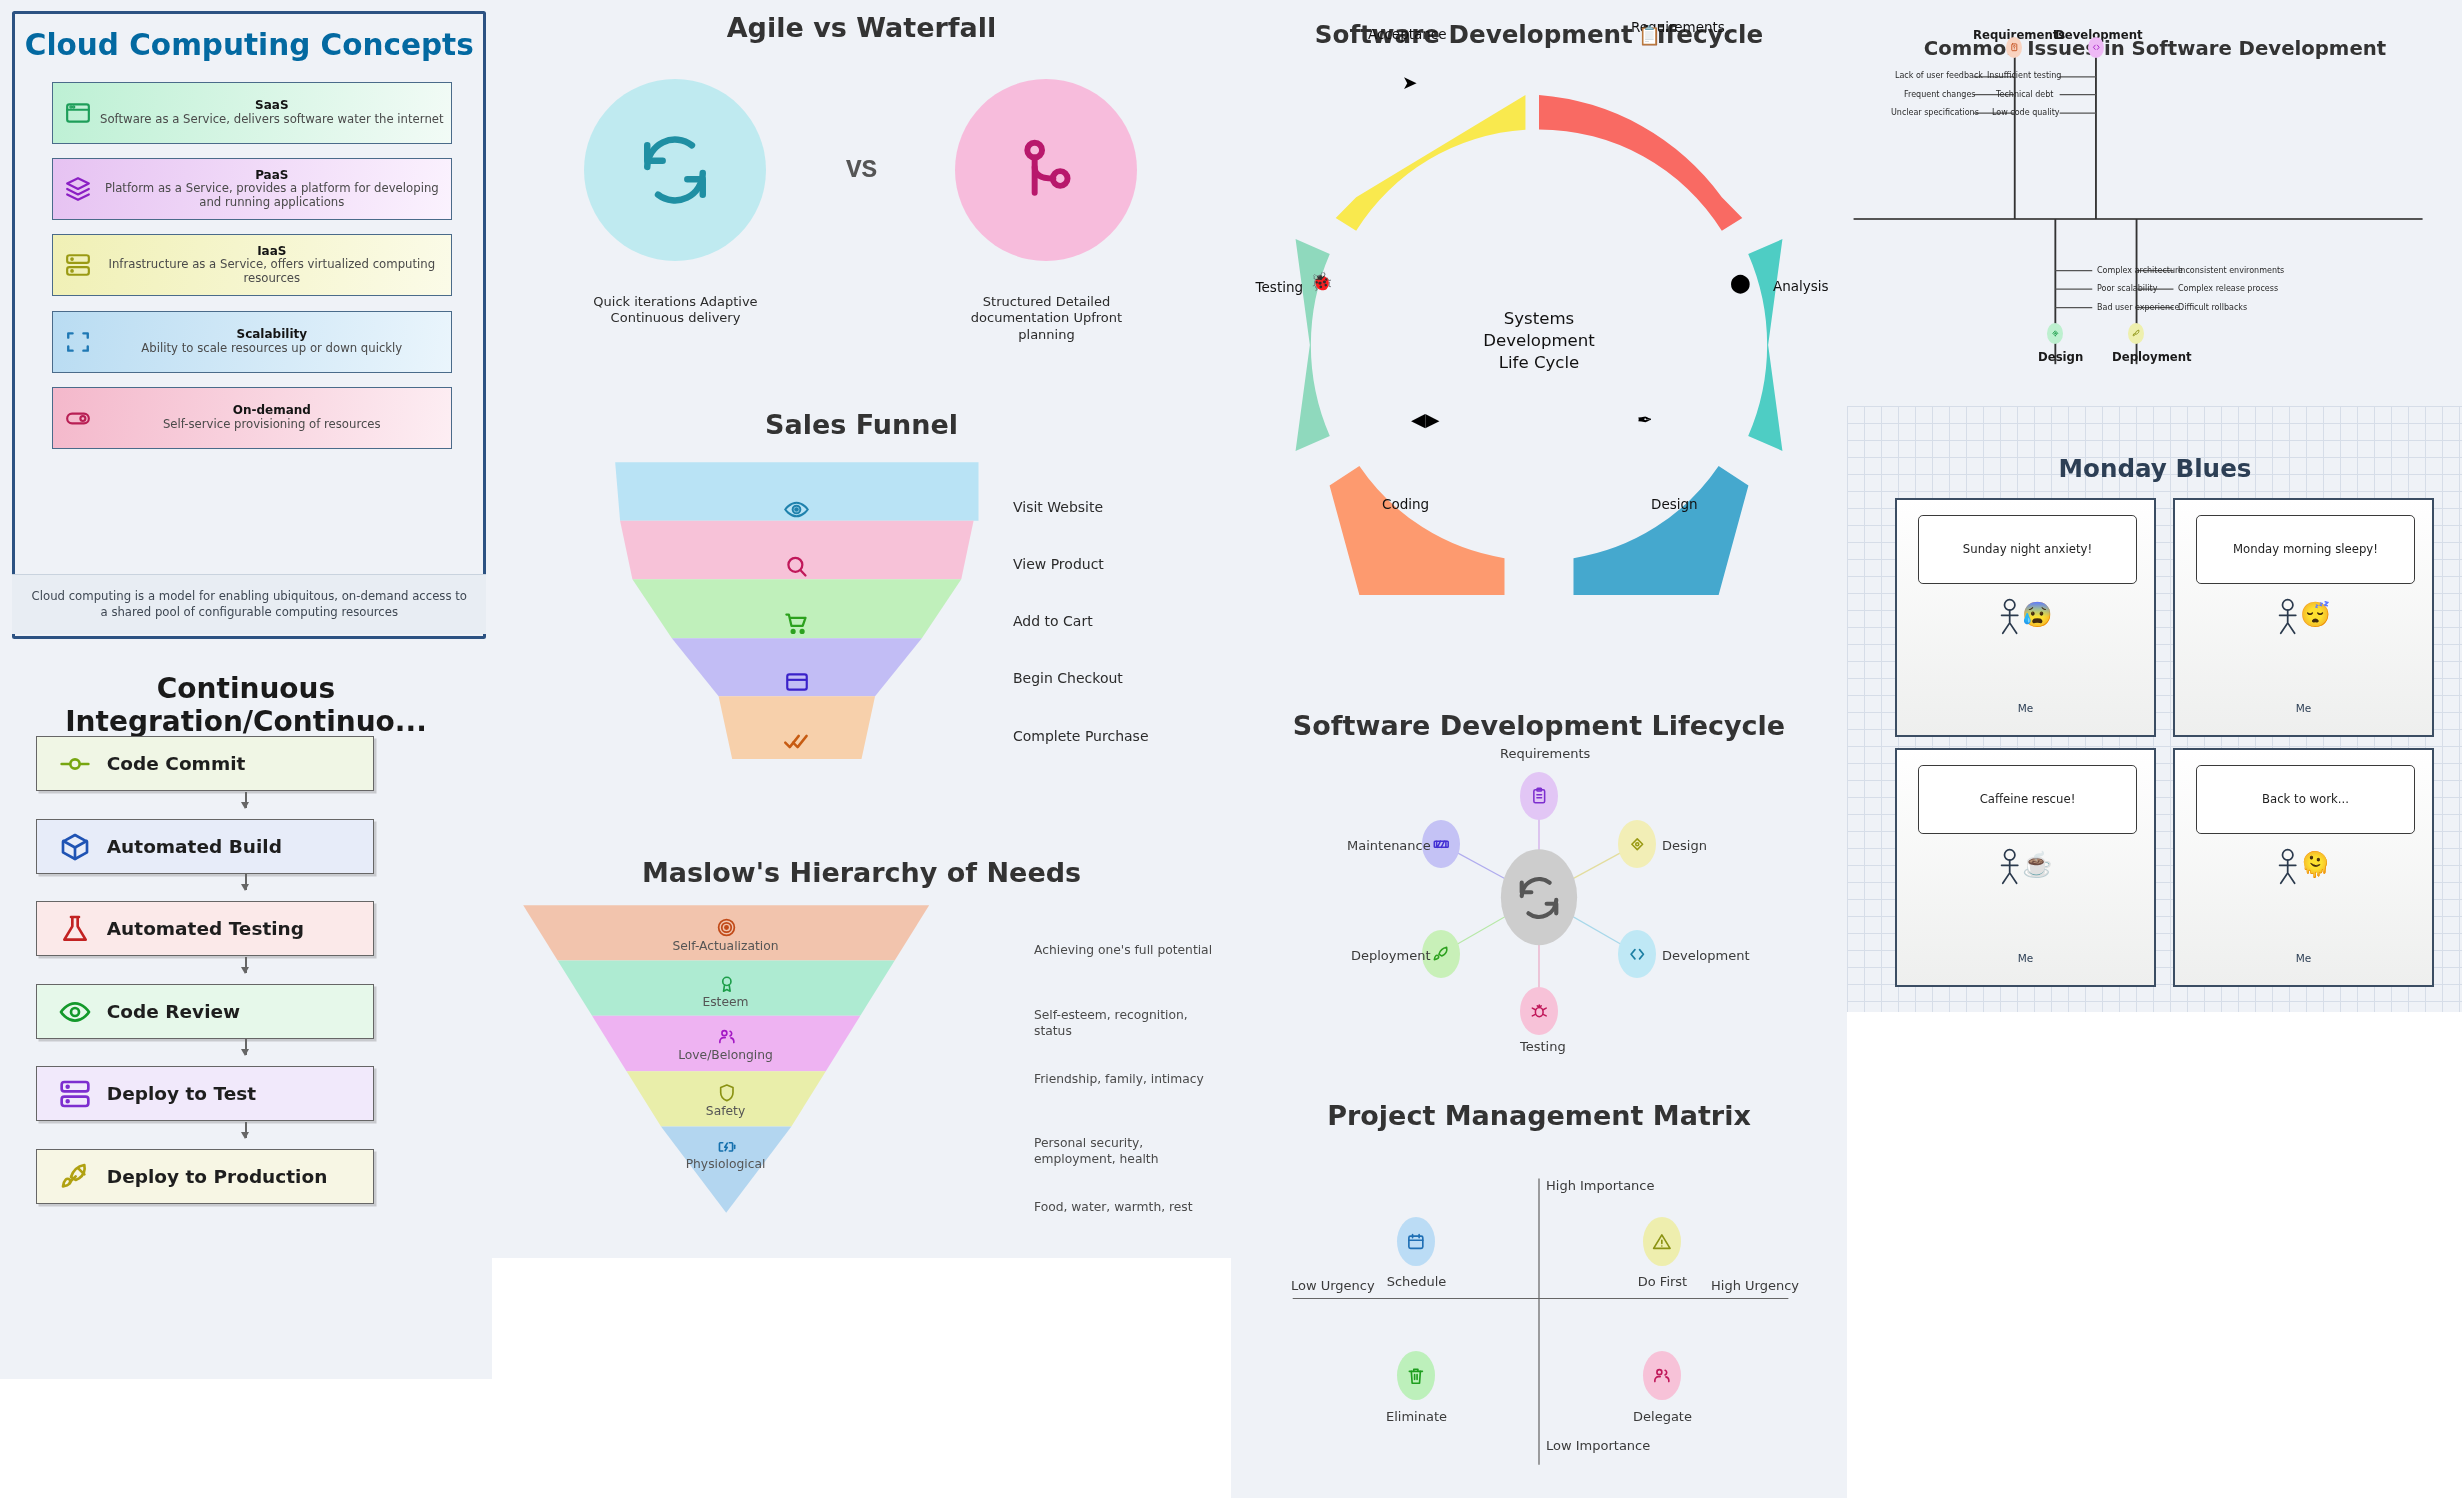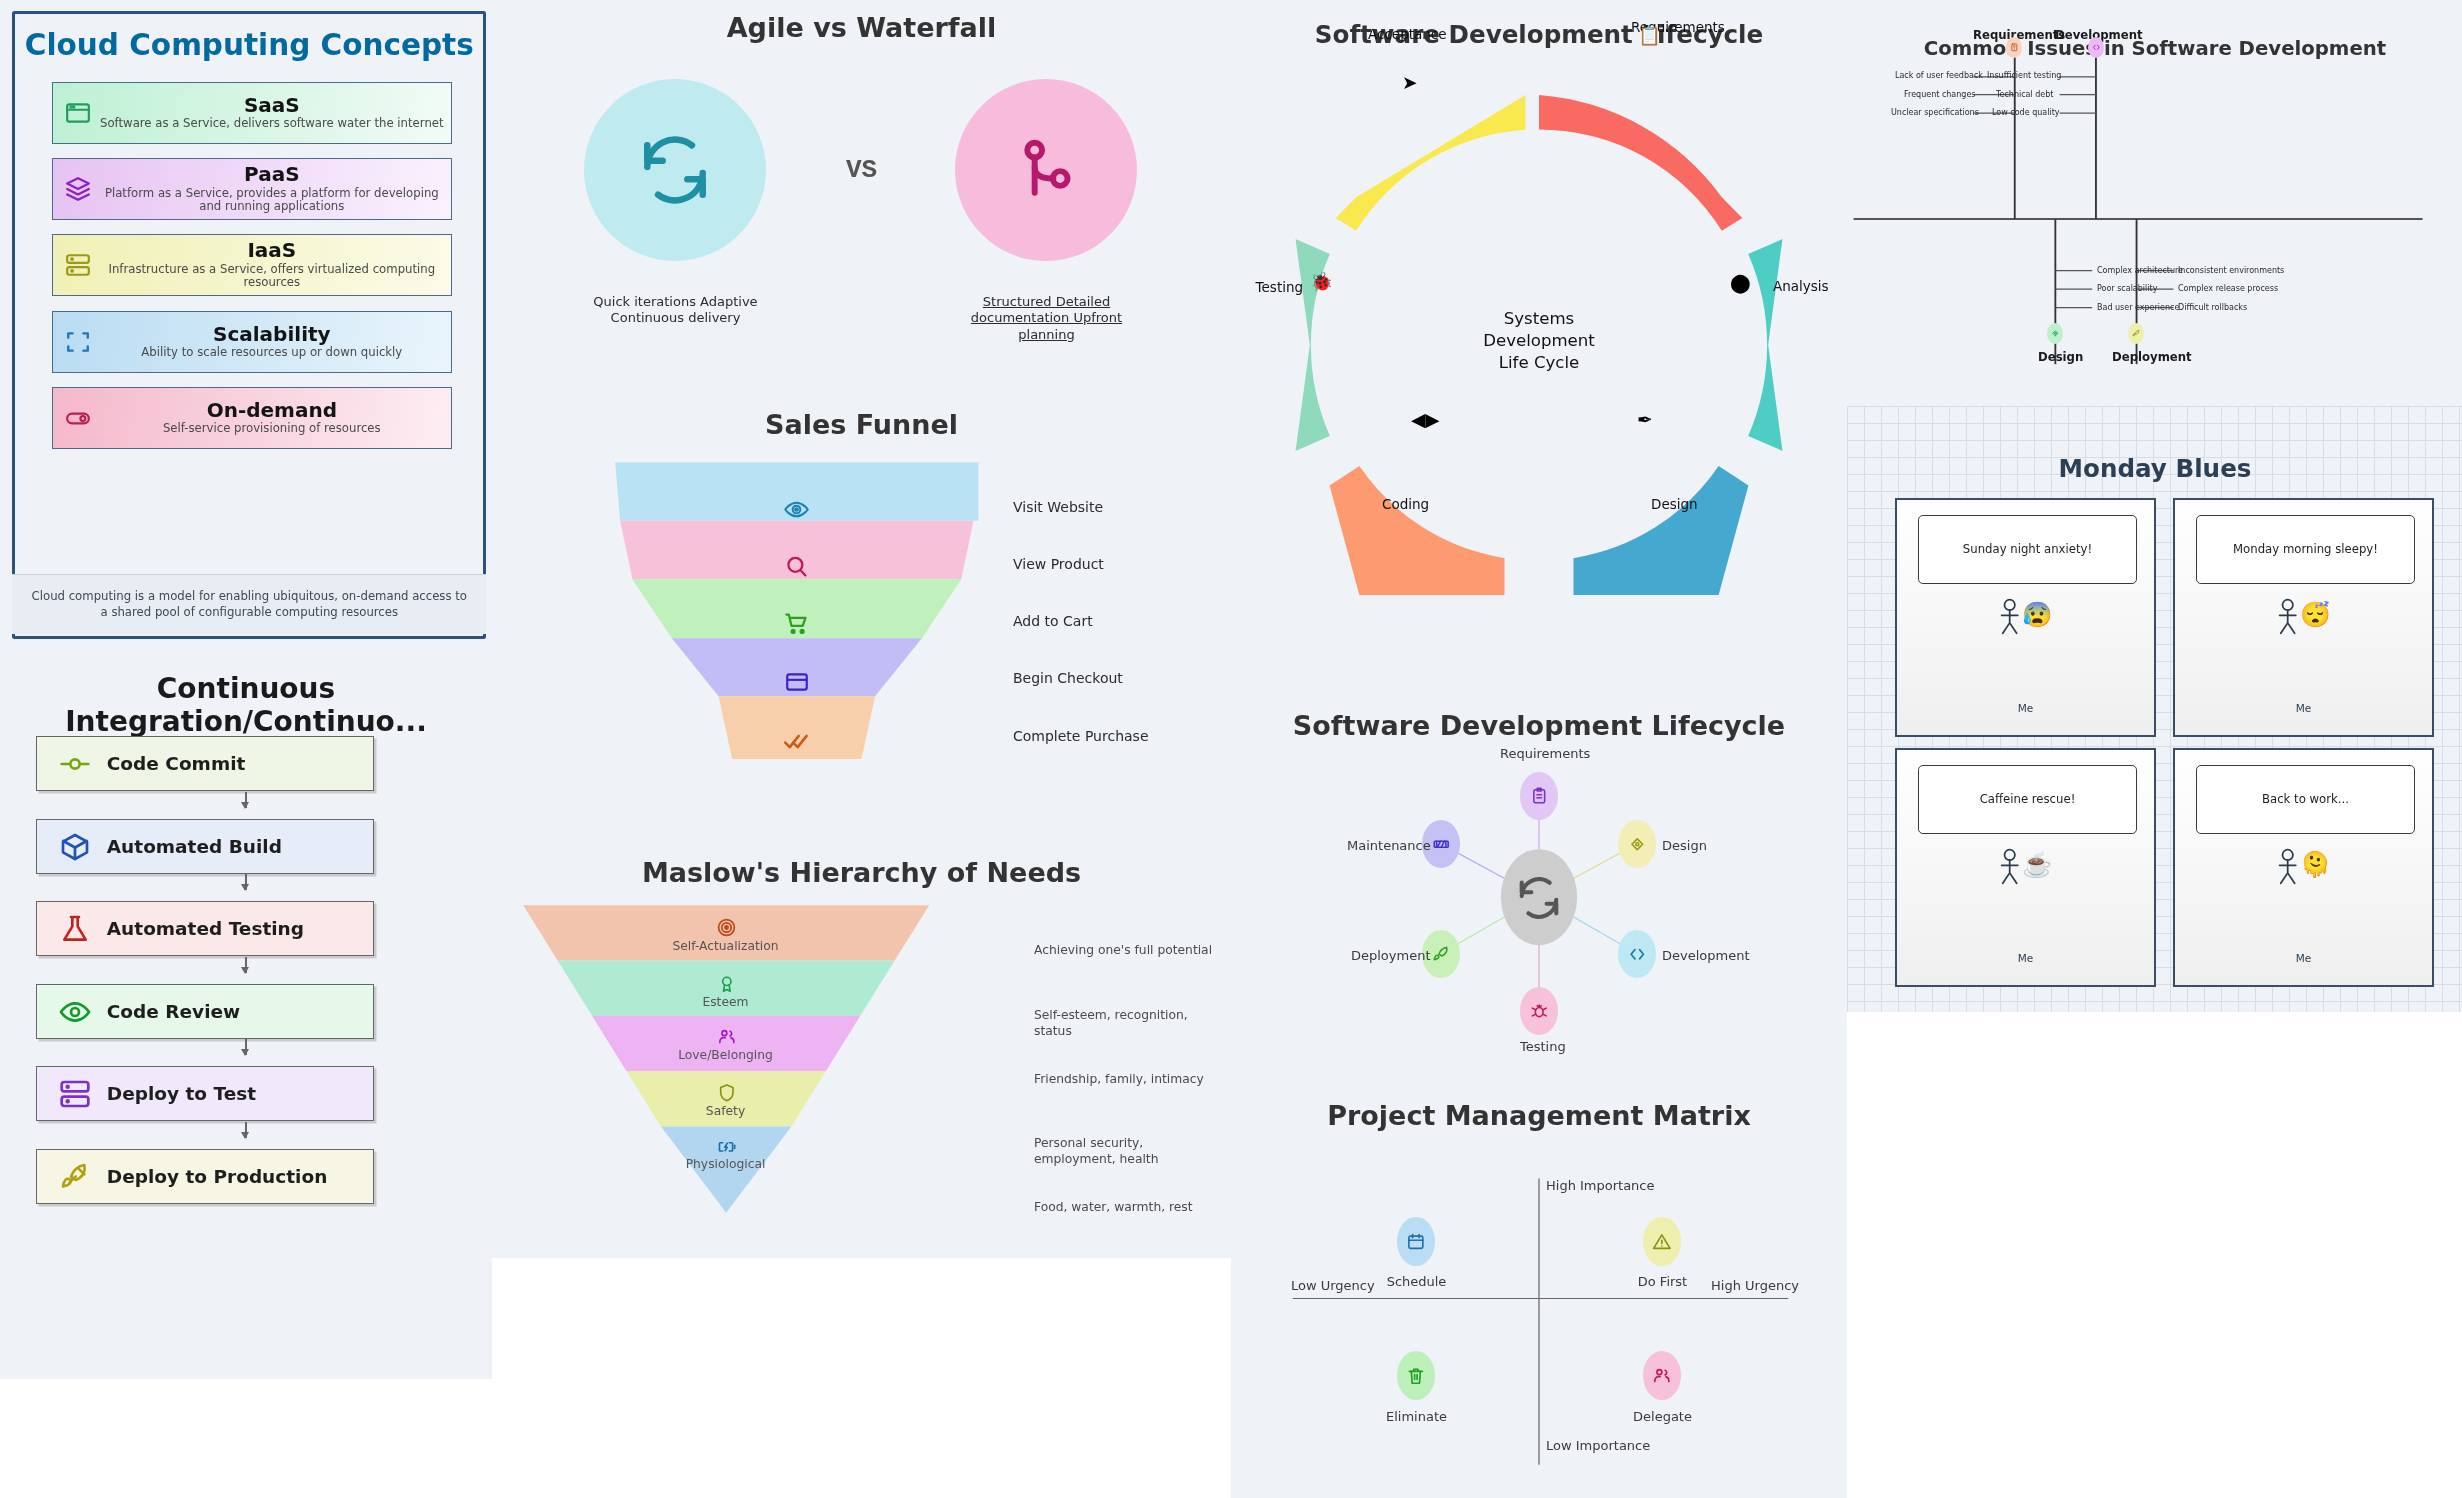--- a/index.html
+++ b/index.html
@@ -22,21 +22,21 @@
     position:absolute; left:12.3px; top:11px; width:474px; height:628px;
     border:3.1px solid #2c5282; background:#eff2f7; border-radius:2.5px;
   }
   #cloud-title { position:absolute; left:0; top:13.5px; width:100%; font-size:29.5px; font-weight:800; color:#0369a1;}
   .cc-row {
     position:absolute; left:37px; width:400px; height:62px;
     border:0.6px solid #4a6b8a; display:flex; align-items:center; padding-left:11px;
   }
   .cc-ico { width:28px; height:28px; flex:0 0 28px; display:flex; align-items:center; justify-content:center;}
   .cc-txtwrap { flex:1; text-align:center; padding:0 3.7px; }
-  .cc-name { font-size:20px; font-weight:800; color:#141414; font-family:"DejaVu Sans",sans-serif; line-height:1.05;}
+  .cc-name { font-size:12px; font-weight:800; color:#141414; font-family:"DejaVu Sans",sans-serif; line-height:1.05;}
   .cc-desc { font-size:11.7px; color:#4a4a4a; line-height:1.15; margin-top:1.2px; font-family:"DejaVu Sans",sans-serif;}
   #cc0 { top:68px; background:linear-gradient(100deg,#bdf0d4 0%,#f2fbf6 100%);}
   #cc1 { top:144px; background:linear-gradient(100deg,#e6c2f2 0%,#fbf2fe 100%);}
   #cc2 { top:220px; background:linear-gradient(100deg,#f0f0b5 0%,#fbfbe8 100%);}
   #cc3 { top:297px; background:linear-gradient(100deg,#b9dcf2 0%,#eaf5fc 100%);}
   #cc4 { top:373px; background:linear-gradient(100deg,#f4b8cb 0%,#fdeef3 100%);}
   #cloud-footer {
     position:absolute; left:12.3px; top:574px; width:474px; height:60px;
     background:#e8edf3; display:flex; align-items:center; justify-content:center;
     border-top:0.6px solid #c9d3de;
@@ -57,21 +57,21 @@
   .cicd-arrow:after{ content:""; position:absolute; left:-3.7px; bottom:-0.6px; border-left:4.3px solid transparent; border-right:4.3px solid transparent; border-top:7.4px solid #666; }
 
   
   #mid-panel { left:492px; top:0; width:739px; height:1258px; }
   #avw-title { position:absolute; left:0; top:12.3px; width:100%; font-size:27px; }
   .avw-circ { position:absolute; top:79px; width:182px; height:182px; border-radius:50%; display:flex; align-items:center; justify-content:center;}
   #avw-l { left:92px; background:#bfeaf0; }
   #avw-r { left:463px; background:#f7bcdc; }
   #avw-vs { position:absolute; left:308px; top:155px; width:123px; text-align:center; font-size:26px; font-weight:800; color:#555; font-family:Liberation Mono, monospace;}
   .avw-cap { position:absolute; top:294px; width:185px; text-align:center; font-size:13px; color:#2b2b2b; line-height:1.25; font-family:"DejaVu Sans",sans-serif;}
-  #avw-cl { left:91px; } #avw-cr { left:462px;text-decoration:underline; }
+  #avw-cl { left:91px; } #avw-cr { left:462px; }
 
   #funnel-title { position:absolute; left:0; top:409px; width:100%; font-size:27px; }
   .fstep { position:absolute; display:flex; align-items:center; justify-content:center; }
   .flabel { position:absolute; left:1136px; font-size:14px; color:#2b2b2b; font-family:"DejaVu Sans",sans-serif;}
 
   #mas-title { position:absolute; left:0; top:857px; width:100%; font-size:27px; }
   .mlabel { position:absolute; text-align:center; font-size:12.3px; color:#555; font-family:"DejaVu Sans",sans-serif;}
   .mdesc { position:absolute; left:1034px; width:185px; font-size:12.3px; color:#4a4a4a; line-height:1.3; font-family:"DejaVu Sans",sans-serif;}
 
   

